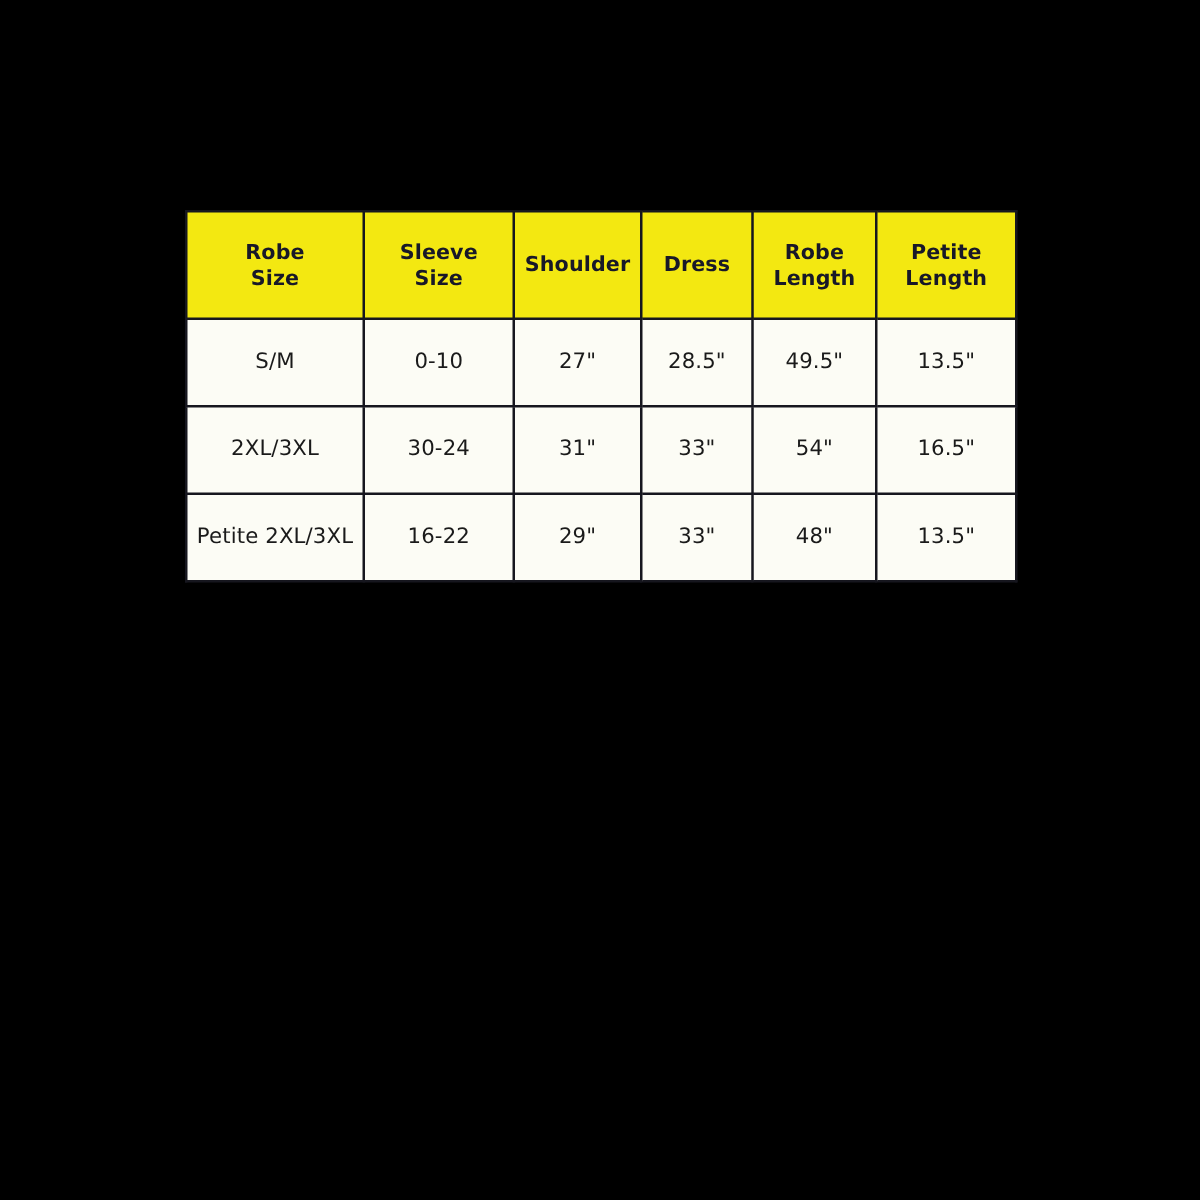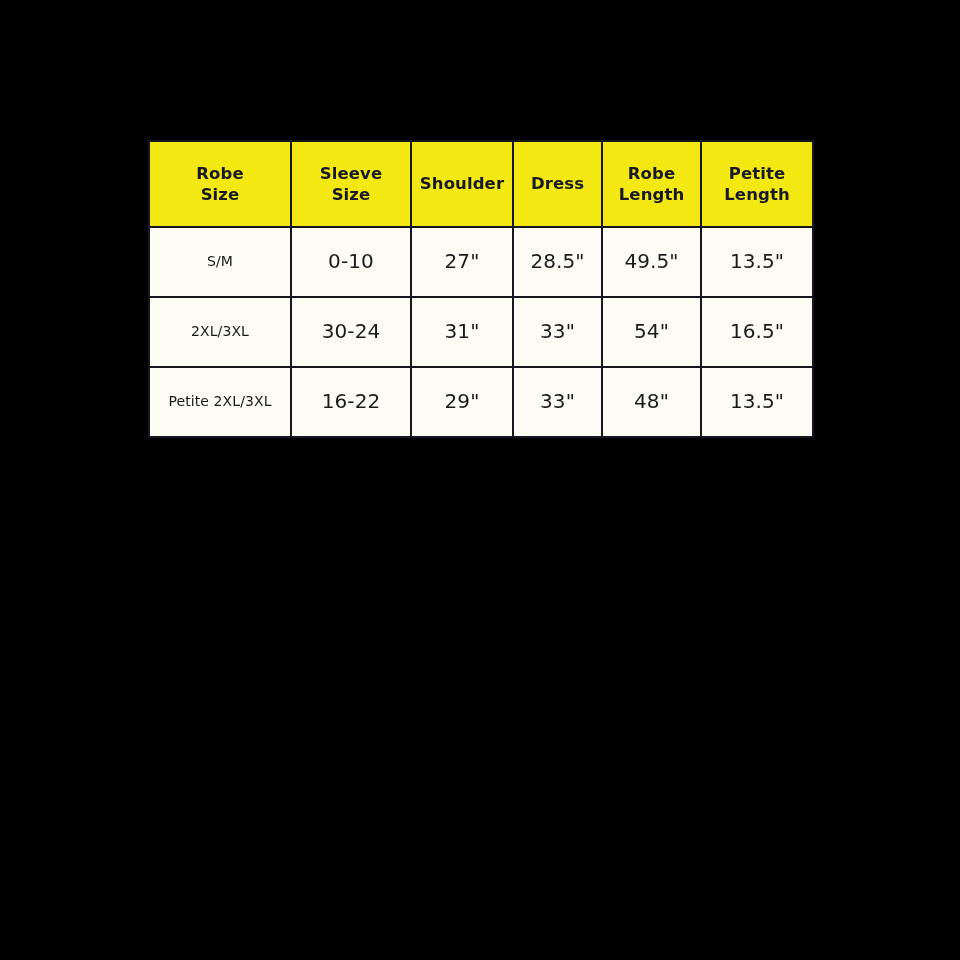--- a/index.html
+++ b/index.html
@@ -11,21 +11,21 @@
     width: 960px;
     height: 960px;
     font-family: "DejaVu Sans", "Liberation Sans", sans-serif;
     overflow: hidden;
     position: relative;
   }
 
   #size-chart-table {
     position: absolute;
     left: 148px;
-    top: 140px;
+    top: 168px;
     width: 664px;
     border-collapse: collapse;
     table-layout: fixed;
   }
 
   #size-chart-table col.c0 { width: 142px; }
   #size-chart-table col.c1 { width: 120px; }
   #size-chart-table col.c2 { width: 102px; }
   #size-chart-table col.c3 { width: 89px; }
   #size-chart-table col.c4 { width: 99px; }
@@ -48,27 +48,27 @@
     font-weight: bold;
     font-size: 16.5px;
     height: 86px;
     letter-spacing: 0.1px;
   }
 
   #size-chart-table tbody td {
     background: #FCFCF5;
     color: #1a1a1a;
     font-weight: normal;
-    font-size: 20px;
+    font-size: 17px;
     height: 70px;
     letter-spacing: 0.1px;
   }
 
   #size-chart-table tbody td.rowhead {
-    font-size: 14px;
+    font-size: 17px;
   }
 
   .hdr-line { display: block; }
 </style>
 </head>
 <body>
 
 <table id="size-chart-table">
   <colgroup>
     <col class="c0">

